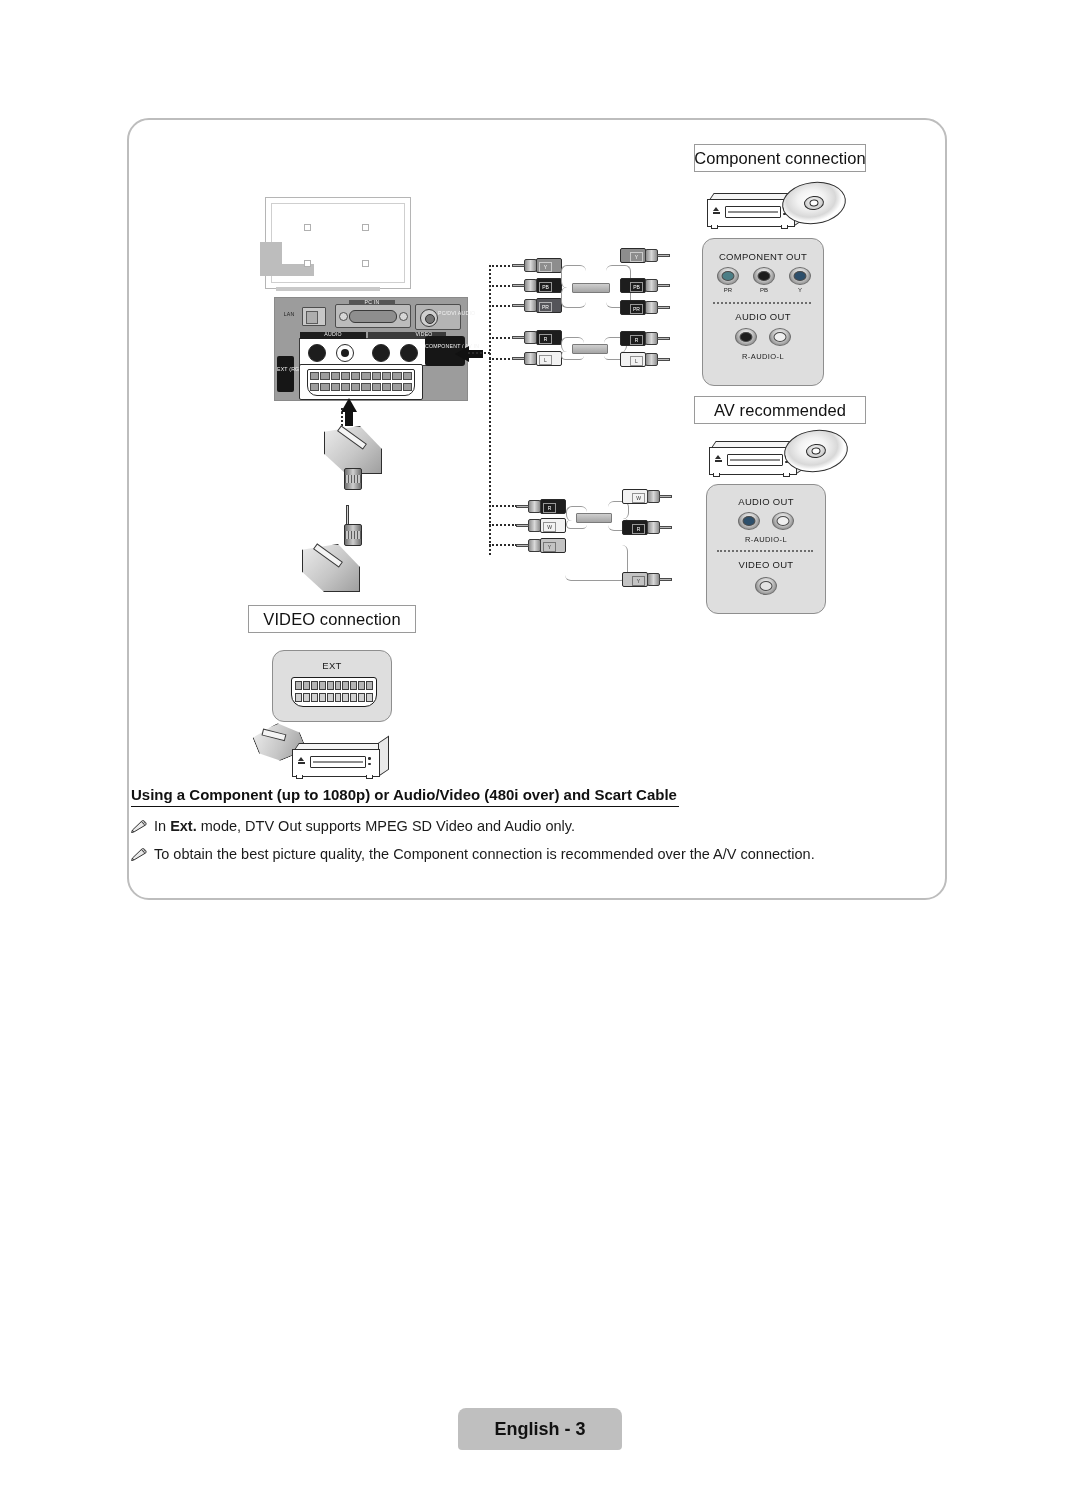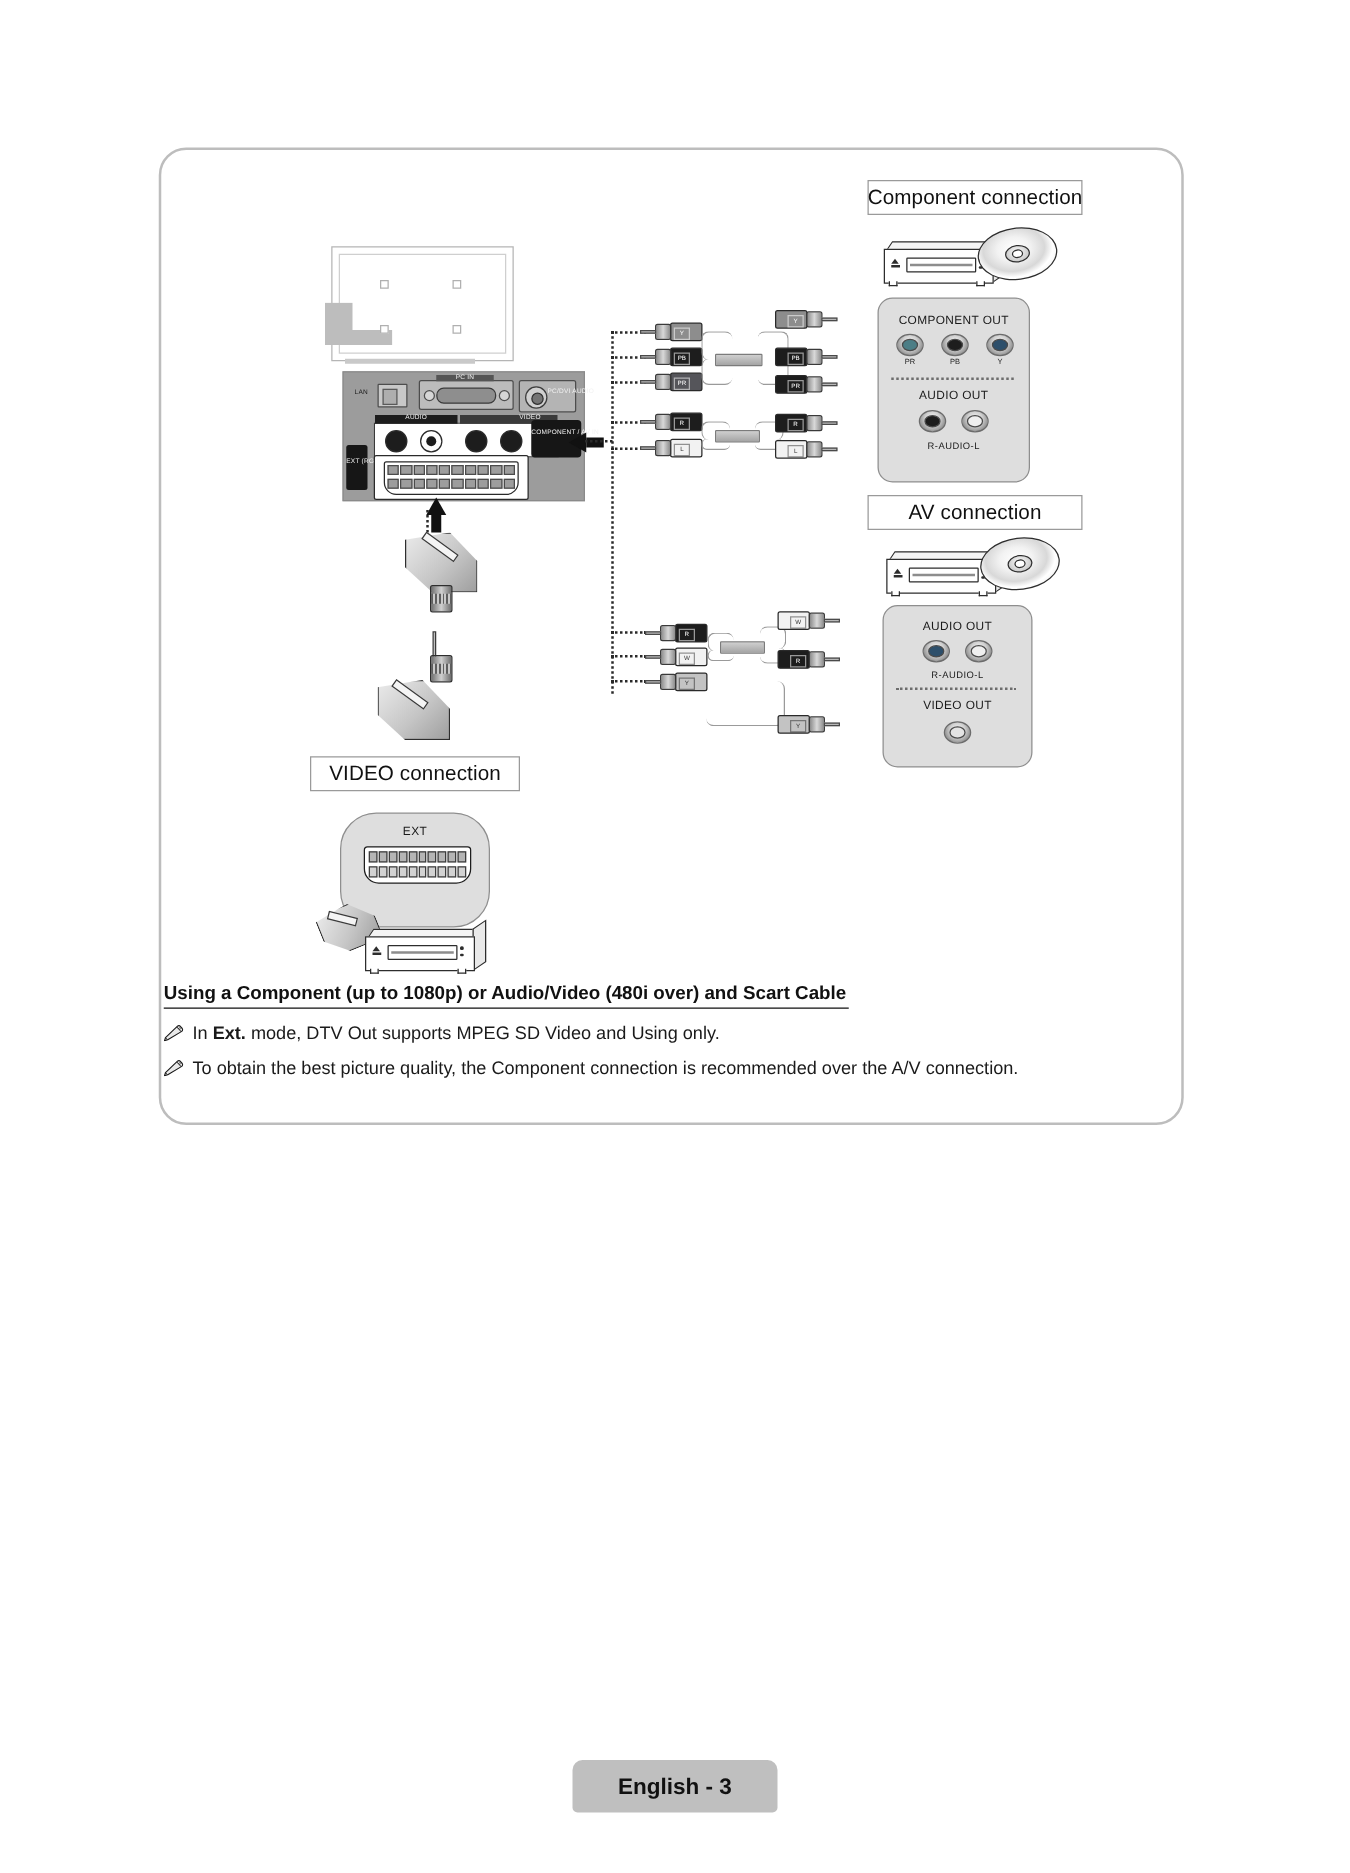--- a/index.html
+++ b/index.html
@@ -38,21 +38,21 @@
   
   .jack-card{
     position:absolute;
     background:#dedede;
     border:1.5px solid #8e8e8e;
     border-radius:12px;
     box-sizing:border-box;
   }
   #card-component{left:702px;top:238px;width:122px;height:148px;}
   #card-av{left:706px;top:484px;width:120px;height:130px;}
-  #card-scart{left:272px;top:650px;width:120px;height:92px;border-radius:29px;}
+  #card-scart{left:272px;top:650px;width:120px;height:72px;}
 
   .jack-title{
     position:absolute;left:0;right:0;
     text-align:center;
     font-size:9.5px;
     color:#1a1a1a;
     letter-spacing:.3px;
     white-space:nowrap;
   }
   .jack-sub{
@@ -550,21 +550,21 @@
   <div class="jack-pin" style="left:14px;top:48px;width:22px;">PR</div>
   <div class="jack-pin" style="left:50px;top:48px;width:22px;">PB</div>
   <div class="jack-pin" style="left:86px;top:48px;width:22px;">Y</div>
   <div class="divider-dots" style="left:10px;top:63px;width:98px;"></div>
   <div class="jack-title" style="top:72px;">AUDIO OUT</div>
   <div class="rca k" style="left:32px;top:89px;"></div>
   <div class="rca w" style="left:66px;top:89px;"></div>
   <div class="jack-sub" style="top:113px;">R-AUDIO-L</div>
 </div>
 
-<div class="sec-label" id="label-av">AV connection</div>
+<div class="sec-label" id="label-av">AV recommended</div>
 
 <div class="player" style="left:709px;top:433px;">
   <div class="top"></div>
   <div class="side"></div>
   <div class="body"></div>
   <div class="tray"></div>
   <div class="eject"></div>
   <div class="leds">
       <i></i>
       <i></i>
@@ -649,21 +649,21 @@
 <div class="heading-underline">Using a Component (up to 1080p) or Audio/Video (480i over) and Scart Cable</div>
 
 <div class="note" id="note1">
   <span class="pen">
     <svg width="17" height="13" viewBox="0 0 17 13" xmlns="http://www.w3.org/2000/svg">
       <path d="M3.2 11.8 L0.6 12.6 L1.4 10.1 L10.8 1.1 C11.6 0.4 12.8 0.5 13.5 1.3 L14.6 2.5 C15.3 3.3 15.2 4.5 14.4 5.1 Z" fill="#e9e9e9" stroke="#1a1a1a" stroke-width="0.9" stroke-linejoin="round"></path>
       <path d="M10.4 1.6 L14.1 5.5" stroke="#1a1a1a" stroke-width="0.8"></path>
       <path d="M1.5 10.3 L3.0 11.9" stroke="#1a1a1a" stroke-width="0.8"></path>
       <path d="M11.6 2.3 L13.1 3.9 M12.6 1.6 L14.1 3.2" stroke="#1a1a1a" stroke-width="0.6"></path>
     </svg>
-  </span><span>In </span><b>Ext.</b><span> mode, DTV Out supports MPEG SD Video and Using only.</span>
+  </span><span>In </span><b>Ext.</b><span> mode, DTV Out supports MPEG SD Video and Audio only.</span>
 </div>
 
 <div class="note" id="note2">
   <span class="pen">
     <svg width="17" height="13" viewBox="0 0 17 13" xmlns="http://www.w3.org/2000/svg">
       <path d="M3.2 11.8 L0.6 12.6 L1.4 10.1 L10.8 1.1 C11.6 0.4 12.8 0.5 13.5 1.3 L14.6 2.5 C15.3 3.3 15.2 4.5 14.4 5.1 Z" fill="#e9e9e9" stroke="#1a1a1a" stroke-width="0.9" stroke-linejoin="round"></path>
       <path d="M10.4 1.6 L14.1 5.5" stroke="#1a1a1a" stroke-width="0.8"></path>
       <path d="M1.5 10.3 L3.0 11.9" stroke="#1a1a1a" stroke-width="0.8"></path>
       <path d="M11.6 2.3 L13.1 3.9 M12.6 1.6 L14.1 3.2" stroke="#1a1a1a" stroke-width="0.6"></path>
     </svg>

